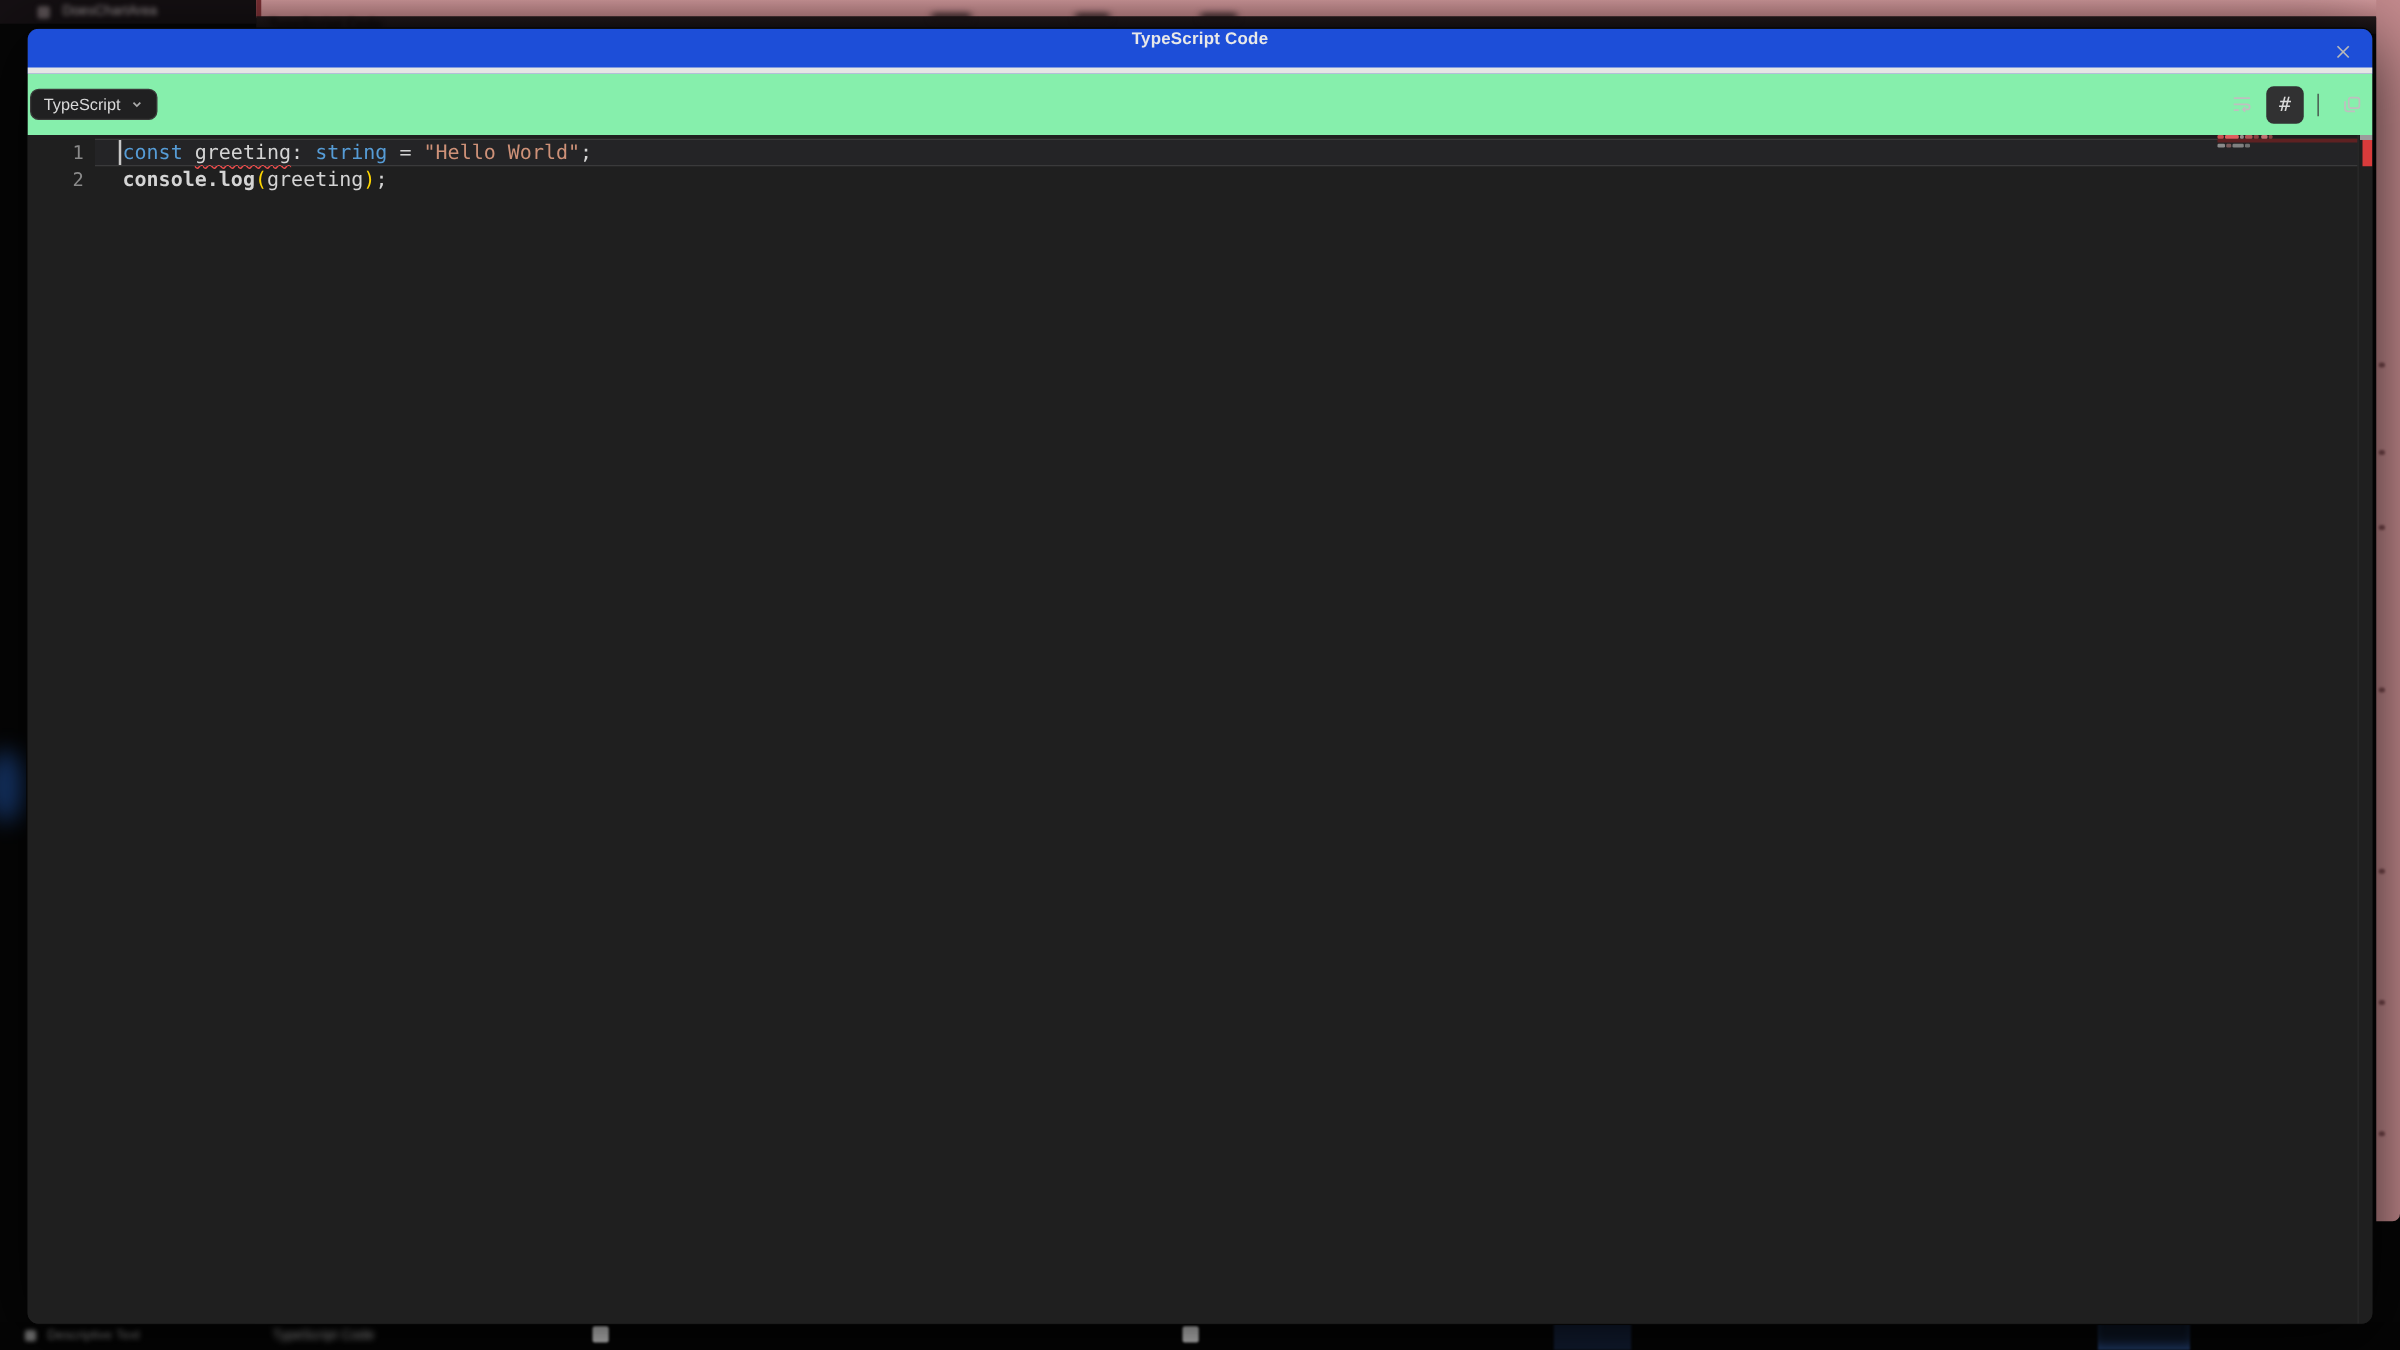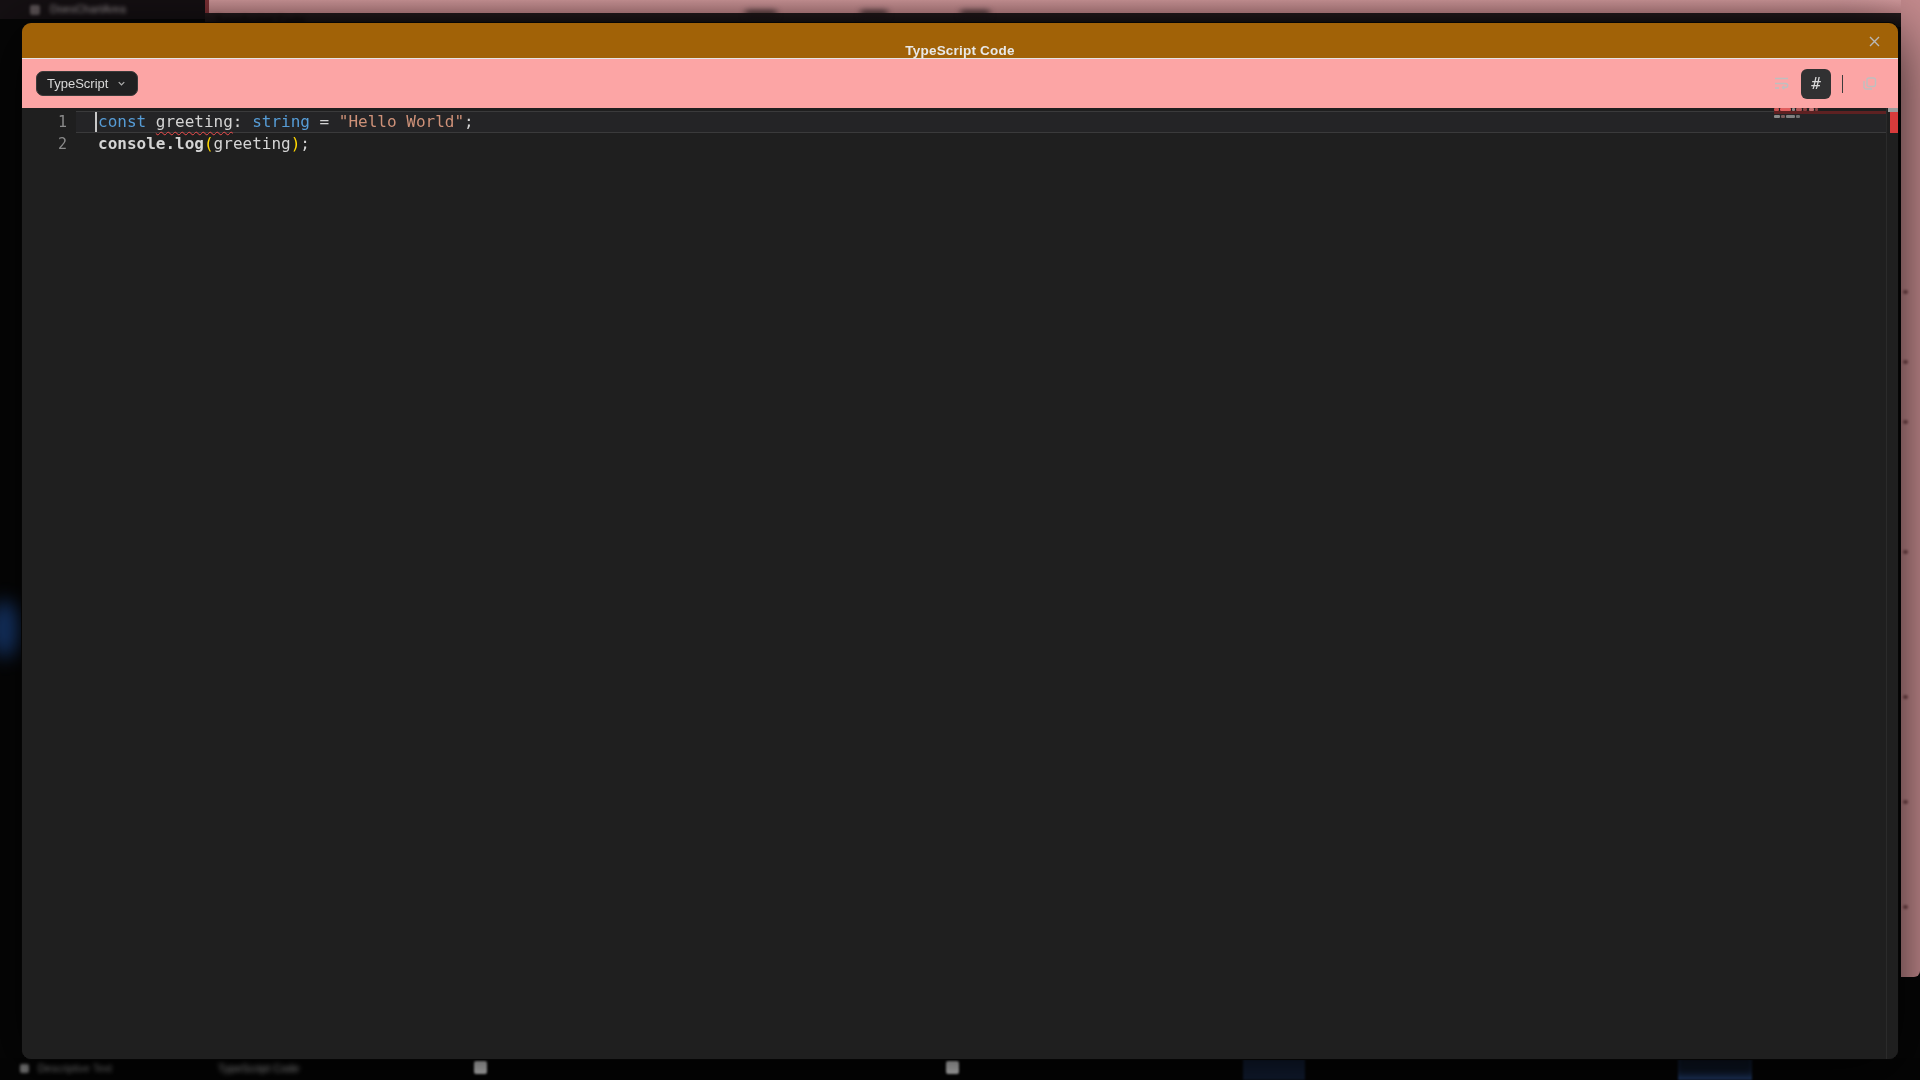--- a/index.html
+++ b/index.html
@@ -39,30 +39,30 @@
   .bg-navy-a { position:absolute; left:1243px; top:1059px; width:62px; height:21px;
                background:#131f36; filter:blur(1px); }
   .bg-navy-b { position:absolute; left:1678px; top:1059px; width:74px; height:21px; background:#0e1726;
                box-shadow:inset 0 -7px 9px -4px #2c508f; filter:blur(1px); }
 
   
   .modal { position:absolute; left:21px; top:22px; width:1878px; height:1038px;
            background:#1e1e1e; border-radius:10px; border:1px solid #050505;
            box-shadow:0 10px 60px rgba(0,0,0,.8); overflow:hidden;
            display:flex; flex-direction:column; }
-  .modal-header { position:relative; height:36px; background:#a16207; border-bottom:1px solid #e5e5e5;
-                  display:flex; align-items:flex-end; justify-content:center; flex:0 0 auto; }
+  .modal-header { position:relative; height:36px; background:#1d4ed8; border-bottom:5px solid #e5e5e5;
+                  display:flex; align-items:flex-start; justify-content:center; flex:0 0 auto; }
   .modal-title { font-size:13.5px; font-weight:bold; color:#e8e8e8; letter-spacing:.2px; }
   .close-btn { position:absolute; right:10px; top:4px; width:28px; height:28px; border:none;
                background:transparent; display:flex; align-items:center; justify-content:center;
                cursor:pointer; border-radius:6px; }
   .close-btn svg { stroke:#b9b9b9; }
 
-  .toolbar { height:49px; background:#fca5a5; display:flex; align-items:center;
-             padding:0 14px; flex:0 0 auto; }
+  .toolbar { height:49px; background:#86efac; display:flex; align-items:center;
+             padding:0 2px; flex:0 0 auto; }
   .lang-btn { height:25px; display:inline-flex; align-items:center; gap:8px; padding:0 10px;
               background:#202021; border:1px solid #3a3a3a; border-radius:7px;
               color:#d9d9d9; font-size:13px; cursor:pointer; font-family:"Liberation Sans",sans-serif; }
   .lang-btn svg { stroke:#ababab; }
   .toolbar-right { margin-left:auto; display:flex; align-items:center; gap:5px; }
   .icon-btn { width:30px; height:30px; border:none; background:transparent; border-radius:6px;
               display:flex; align-items:center; justify-content:center; cursor:pointer; }
   .icon-btn svg { stroke:#bfbfbf; }
   .icon-btn.active { background:#313132; }
   .hash-glyph { font-family:"DejaVu Sans Mono", monospace; font-size:16px; color:#d8d8d8; }

